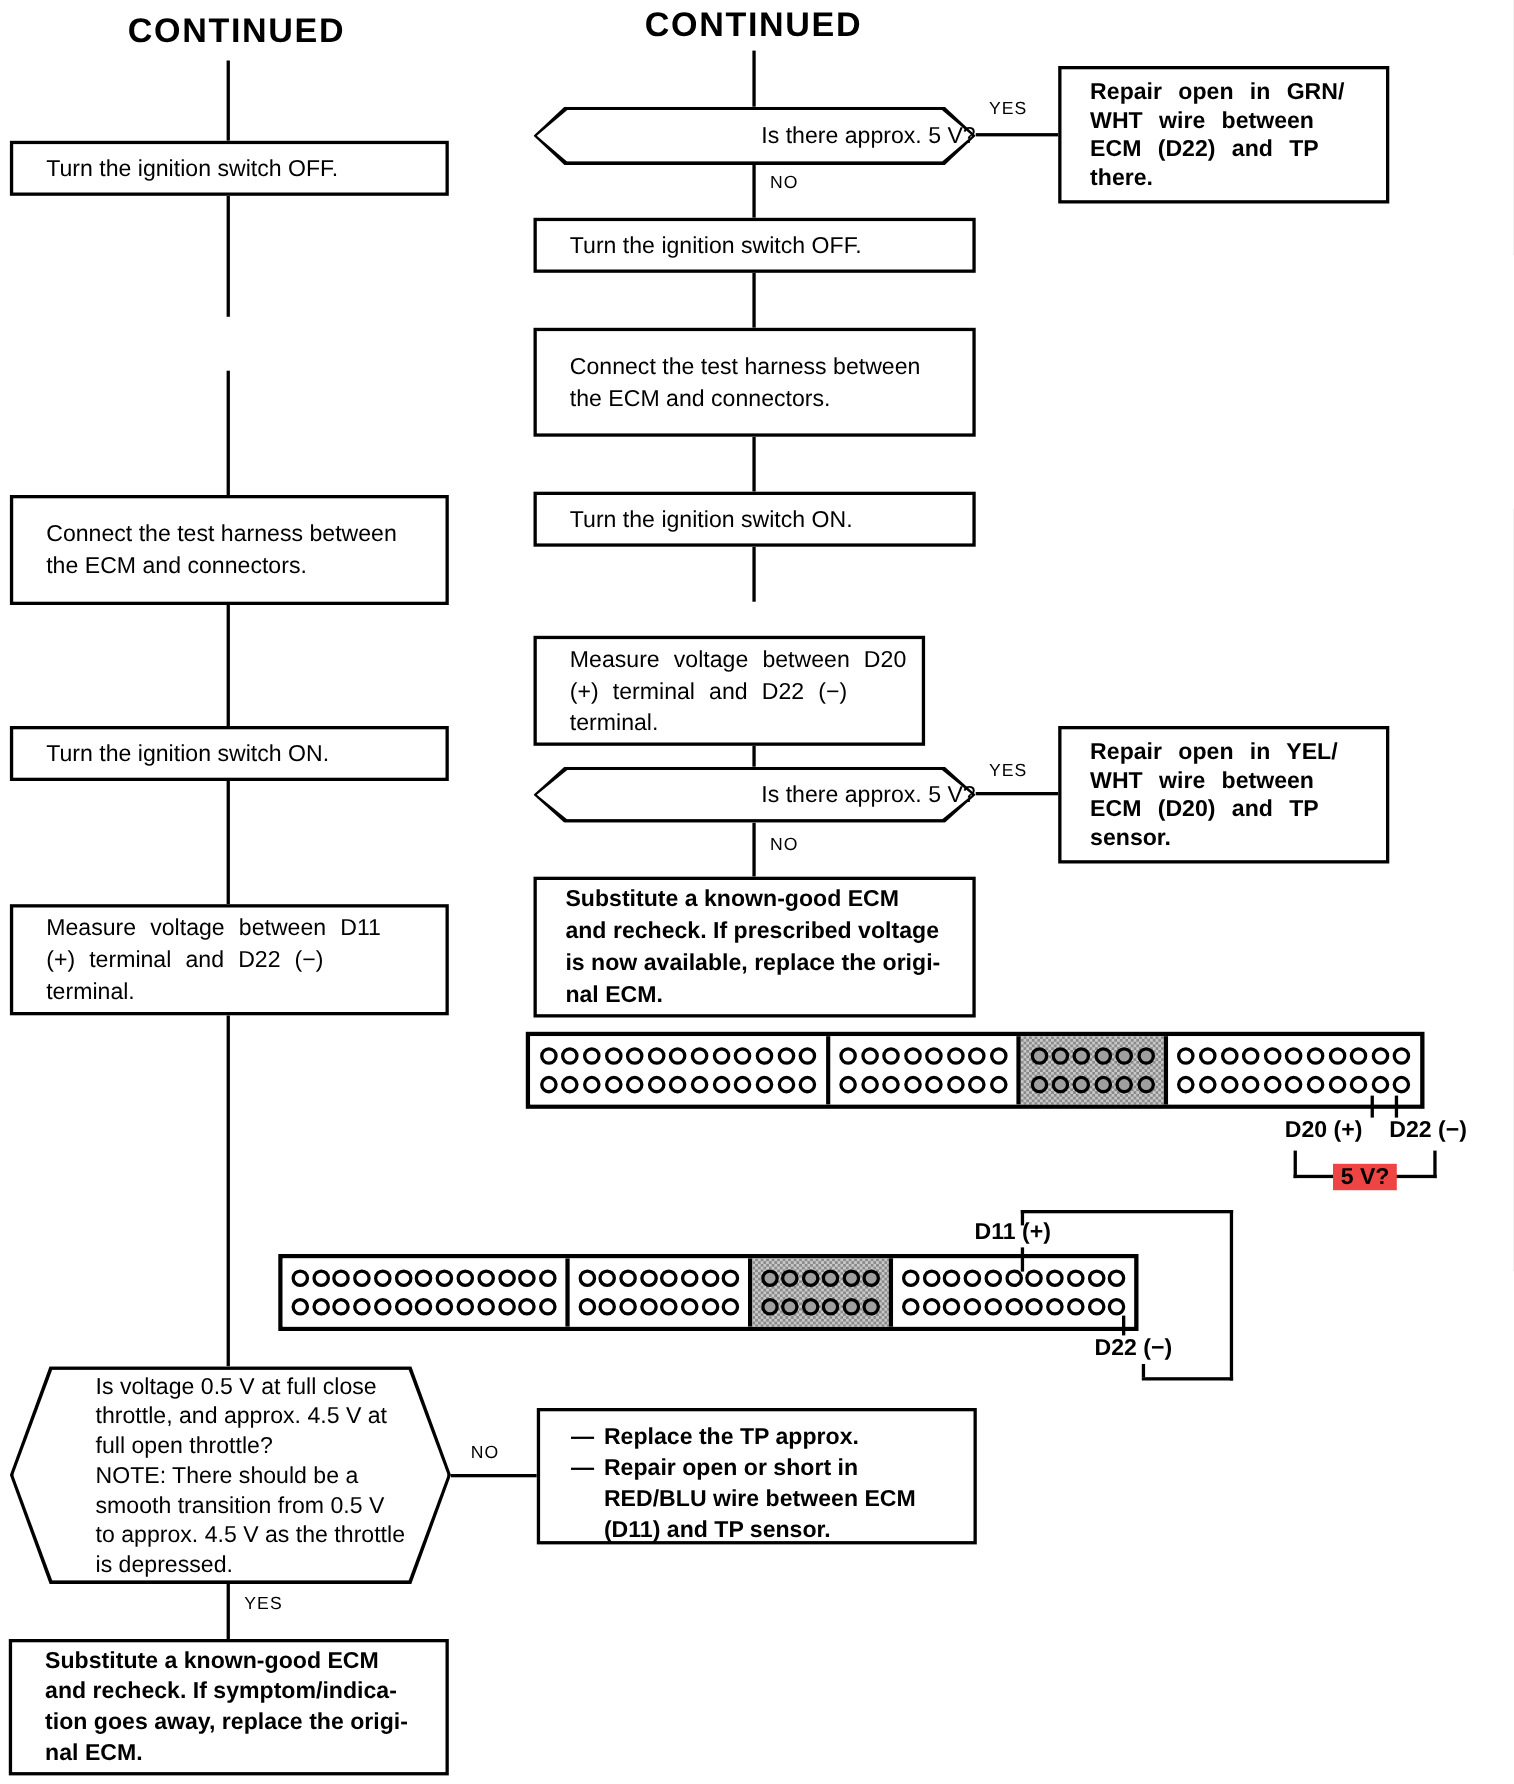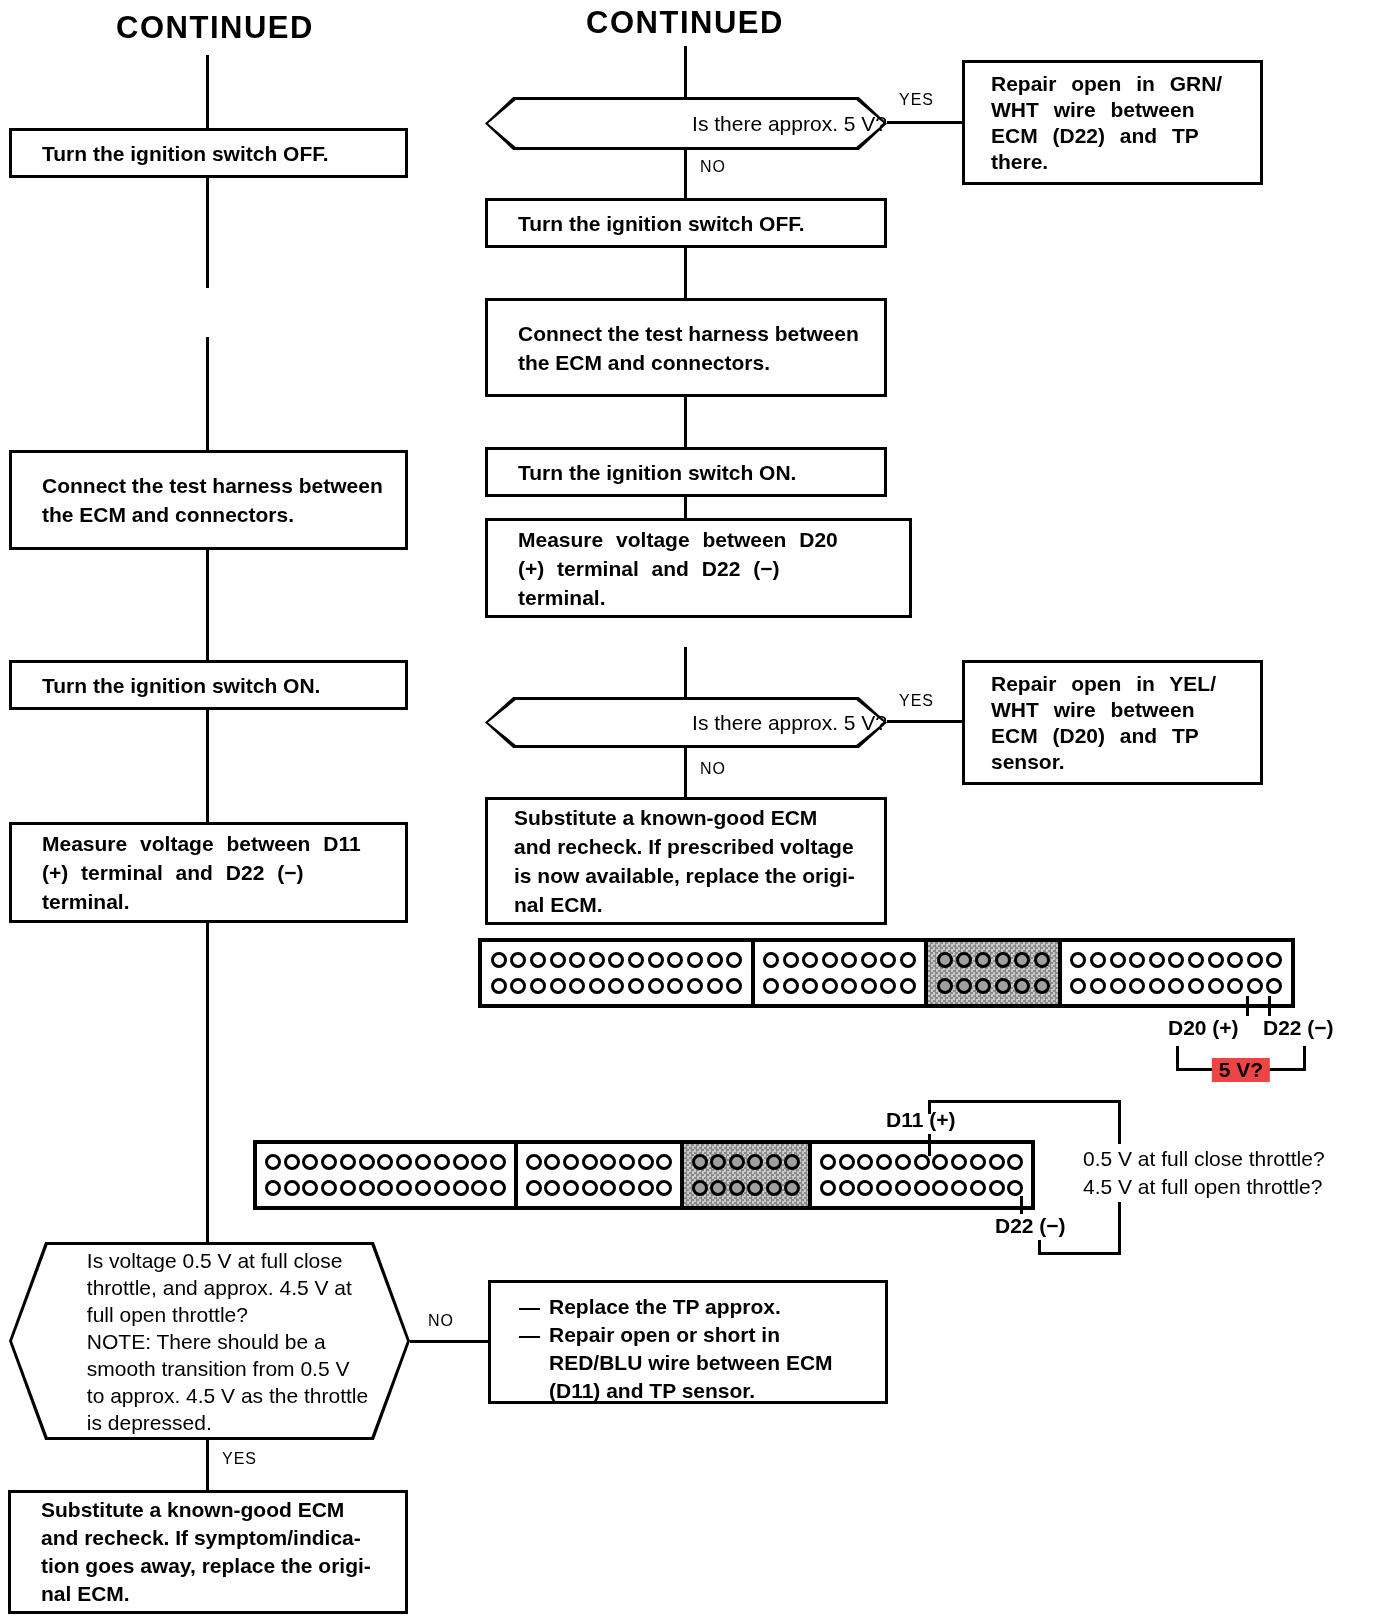--- a/index.html
+++ b/index.html
@@ -18,21 +18,20 @@
   }
   .vl{position:absolute;width:3px;background:#000;}
   .hl{position:absolute;height:3px;background:#000;}
   .tbox{
     position:absolute;box-sizing:border-box;
     background:#fff;border:3px solid #000;
     font-size:21px;line-height:29px;
     display:flex;flex-direction:column;justify-content:center;
     padding:4px 12px 4px 30px;
     white-space:pre-line;
-    font-weight:bold;
   }
   .bold{font-weight:bold;}
   .sp{word-spacing:7px;}
   .wsp{word-spacing:9px;}
   .lab{
     position:absolute;font-size:21px;font-weight:bold;white-space:pre-line;
   }
   .yn{
     position:absolute;font-size:16px;font-weight:normal;letter-spacing:1px;
   }
@@ -144,21 +143,21 @@
   <div class="yn" style="left:700px;top:158px;">NO</div>
   <div class="tbox bold wsp" style="left:962px;top:60px;width:301px;height:125px;line-height:26px;padding-left:26px;"><span>Repair open in GRN/
 WHT wire between
 ECM (D22) and TP
 there.</span></div>
 
   <div class="tbox" style="left:485px;top:198px;width:402px;height:50px;"><span>Turn the ignition switch OFF.</span></div>
   <div class="tbox" style="left:485px;top:298px;width:402px;height:99px;"><span>Connect the test harness between
 the ECM and connectors.</span></div>
   <div class="tbox" style="left:485px;top:447px;width:402px;height:50px;"><span>Turn the ignition switch ON.</span></div>
-  <div class="tbox sp" style="left:485px;top:518px;width:427px;height:100px;"><span>Measure voltage between D20
+  <div class="tbox sp" style="left:485px;top:578px;width:356px;height:100px;"><span>Measure voltage between D20
 (+) terminal and D22 (−)
 terminal.</span></div>
 
   <div class="hex hex-small" style="left:485px;top:697px;width:402px;height:51px;">
     <div class="hex-fill"></div>
     <div class="hex-white"></div>
     <div class="hex-text"><span>Is there approx. 5 V?</span></div>
   </div>
   <div class="hl" style="left:887px;top:720px;width:75px;"></div>
   <div class="yn" style="left:899px;top:692px;">YES</div>
@@ -388,22 +387,20 @@
           <span class="dot"></span>
           <span class="dot"></span>
           <span class="dot"></span>
         </div>
       </div>
     </div>
   <div class="lab" style="left:886px;top:1108px;">D11 (+)</div>
   <div class="vl z" style="left:928px;top:1134px;height:22px;"></div>
   <div class="vl z" style="left:1020px;top:1196px;height:18px;"></div>
   <div class="lab" style="left:995px;top:1214px;">D22 (−)</div>
-  <div class="note-text" style="left:1078px;top:1144px;">0.5 V at full close throttle?
-4.5 V at full open throttle?</div>
 
   <div class="tbox bold" style="left:488px;top:1280px;width:400px;height:124px;line-height:28px;justify-content:flex-start;padding-top:10px;padding-left:28px;white-space:normal;">
     <div class="dash-row">
       <span class="dash">—</span>
       <span style="white-space:pre-line;">Replace the TP approx.</span>
     </div>
     <div class="dash-row">
       <span class="dash">—</span>
       <span style="white-space:pre-line;">Repair open or short in
 RED/BLU wire between ECM

